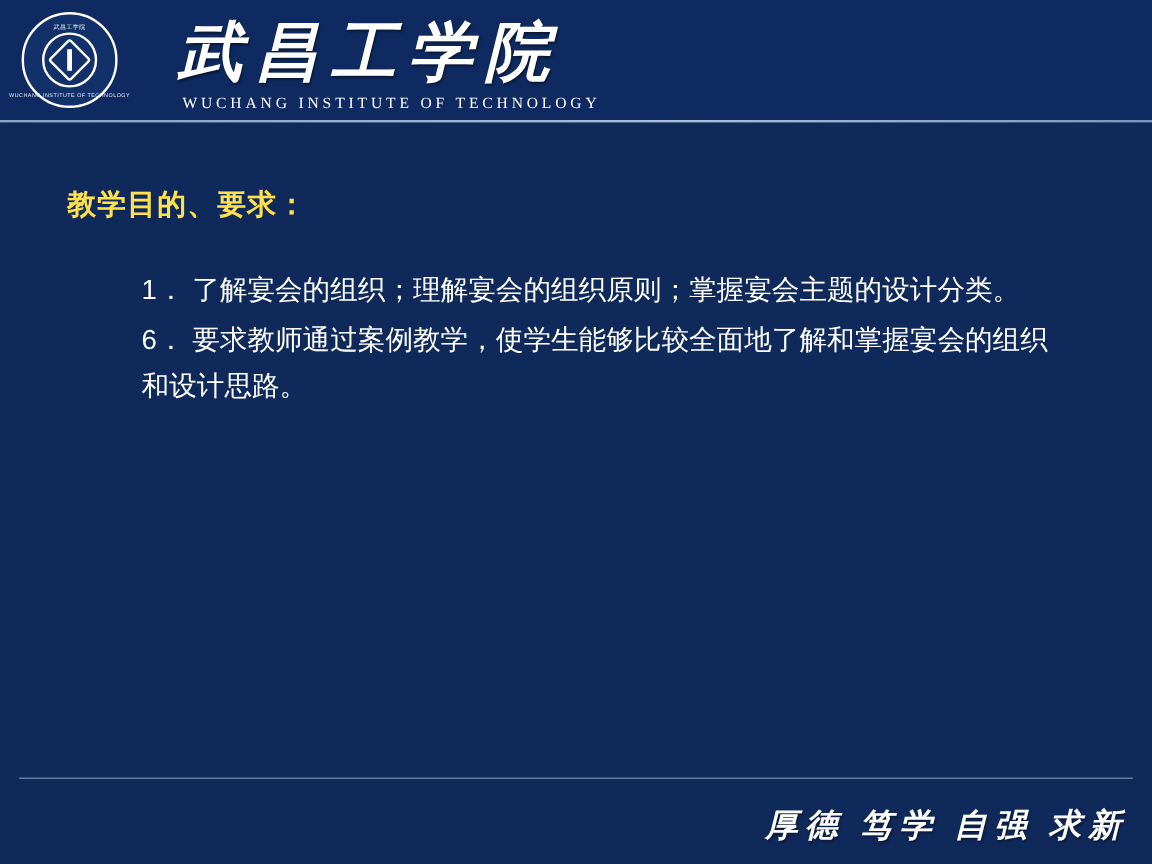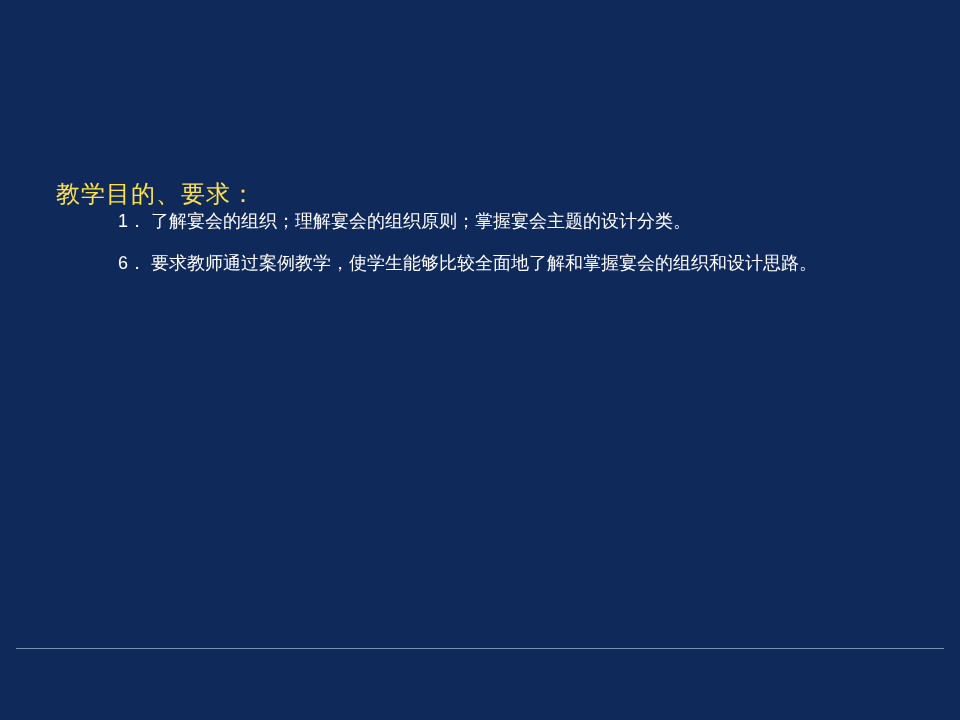--- a/index.html
+++ b/index.html
@@ -132,32 +132,31 @@
     top: 102px;
     width: 960px;
     height: 540px;
   }
   .heading {
     position: absolute;
     left: 56px;
     top: 52px;
     color: #ffe14d;
     font-size: 24px;
-    font-weight: normal;
+    font-weight: bold;
     letter-spacing: 1px;
     white-space: nowrap;
-    margin-top: 24px;
   }
   .body-block {
     position: absolute;
     left: 118px;
-    top: 100px;
+    top: 120px;
     width: 760px;
     color: #ffffff;
-    font-size: 18px;
+    font-size: 23px;
     line-height: 38px;
   }
   .para {
     margin: 0 0 4px 0;
     text-indent: 0;
   }
 
   
   .footer-rule {
     position: absolute;
@@ -180,24 +179,37 @@
     letter-spacing: 6px;
     white-space: nowrap;
     text-shadow: 1px 1px 2px rgba(0,0,0,.4);
   }
 </style>
 </head>
 <body>
 
 <div class="slide">
 
+  <div class="header">
+    <div class="logo-badge">
+      <div class="ring-text">
+        <span class="ring-top">武昌工学院</span>
+        <span class="ring-bottom">WUCHANG INSTITUTE OF TECHNOLOGY</span>
+      </div>
+      <div class="logo-emblem"></div>
+    </div>
+    <div class="title-zh">武昌工学院</div>
+    <div class="title-en">WUCHANG INSTITUTE OF TECHNOLOGY</div>
+    <div class="header-rule"></div>
+  </div>
 
   <div class="content">
     <div class="heading">教学目的、要求：</div>
     <div class="body-block">
       <p class="para">1． 了解宴会的组织；理解宴会的组织原则；掌握宴会主题的设计分类。</p>
       <p class="para">6． 要求教师通过案例教学，使学生能够比较全面地了解和掌握宴会的组织和设计思路。</p>
     </div>
   </div>
 
   <div class="footer-rule"></div>
+  <div class="motto">厚德 笃学 自强 求新</div>
 
 </div>
 
 </body></html>

